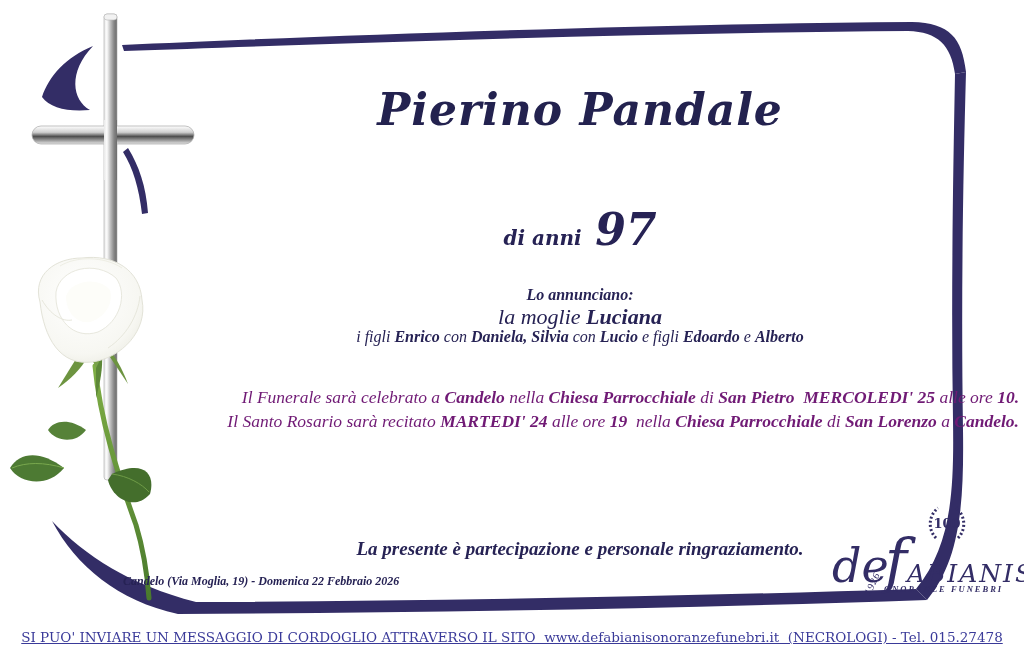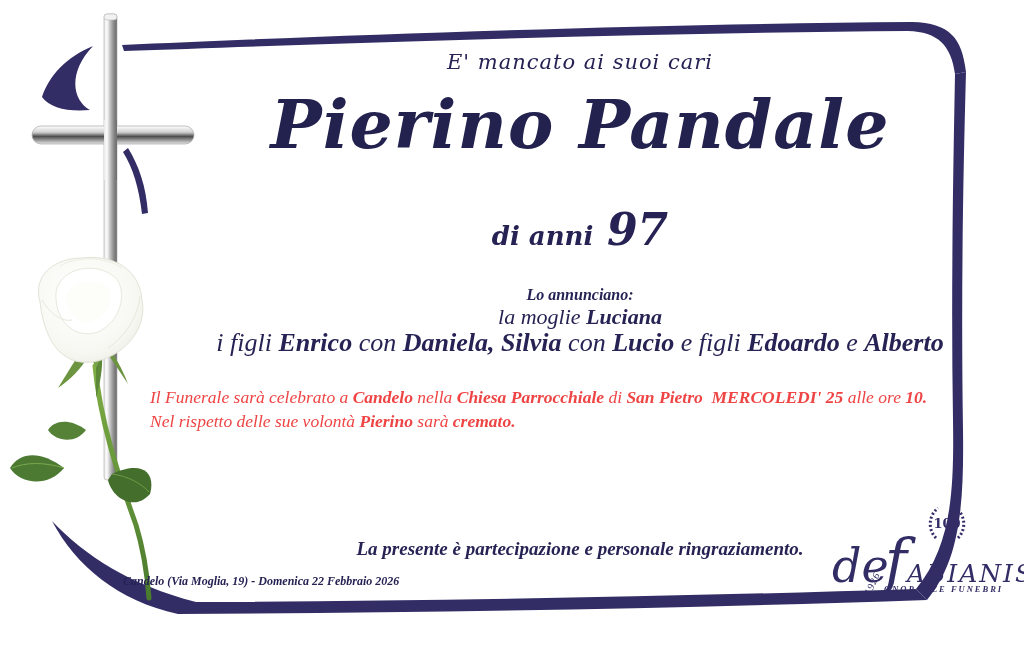--- a/index.html
+++ b/index.html
@@ -14,33 +14,33 @@
 
   .content { position:absolute; left:0; top:0; width:1024px; height:650px; z-index:3; }
 
   .centered { position:absolute; left:150px; width:860px; text-align:center; color:#262254; }
 
   .intro {
     top:50px; font-size:21px; font-style:italic; letter-spacing:1px;
     font-family:"DejaVu Serif", serif;
   }
   .deceased-name {
-    top:84px; font-size:68px; font-style:italic; font-weight:bold;
+    top:84px; font-size:44px; font-style:italic; font-weight:bold;
     font-family:"DejaVu Serif", serif; letter-spacing:1px; color:#23224f;
   }
   .age-line { top:204px; font-style:italic; font-weight:bold; font-family:"DejaVu Serif", serif; }
-  .age-prefix { font-size:26px; }
+  .age-prefix { font-size:20px; }
   .age-num { font-size:44px; margin-left:8px; }
 
   .announce-label { top:286px; font-size:16px; font-style:italic; font-weight:bold; }
   .family-line-1 { top:304px; font-size:22px; font-style:italic; }
-  .family-line-2 { top:328px; font-size:26px; font-style:italic; }
-
-  .details { position:absolute; left:150px; top:386px; width:860px; text-align:left;
-             color:#ef4444; font-style:italic; font-size:17.5px; line-height:23.5px; }
+  .family-line-2 { top:328px; font-size:16px; font-style:italic; }
+
+  .details { position:absolute; left:159px; top:386px; width:860px; text-align:right;
+             color:#701a75; font-style:italic; font-size:17.5px; line-height:23.5px; }
   .details .dline { white-space:pre-wrap; }
 
   .closing { top:538px; font-size:19px; font-style:italic; font-weight:bold; }
 
   .place-date { position:absolute; left:123px; top:574px; font-size:12px;
                 font-style:italic; font-weight:bold; color:#262254; }
 
   .b { font-weight:bold; }
 
   
@@ -151,50 +151,50 @@
       <path d="M66,296 C72,280 98,276 110,290 C114,304 104,318 90,322
                C76,324 66,312 66,296 Z" fill="#fdfdf9" stroke="#ececе2" stroke-width="0.8"></path>
       <path d="M42,300 C50,314 62,322 72,320" fill="none" stroke="#e7e7dc" stroke-width="1"></path>
       <path d="M140,296 C138,316 126,336 108,348" fill="none" stroke="#e7e7dc" stroke-width="1"></path>
       <path d="M60,266 C76,256 104,256 122,268" fill="none" stroke="#eeeee4" stroke-width="1"></path>
     </g>
   </svg>
 
   <div class="content">
 
-    <div class="centered intro">E' mancato ai suoi cari</div>
 
     <div class="centered deceased-name">Pierino Pandale</div>
 
     <div class="centered age-line">
       <span class="age-prefix">di anni</span>
       <span class="age-num">97</span>
     </div>
 
     <div class="centered announce-label">Lo annunciano:</div>
     <div class="centered family-line-1"><span>la moglie </span><span class="b">Luciana</span></div>
     <div class="centered family-line-2"><span>i figli </span><span class="b">Enrico</span><span> con </span><span class="b">Daniela, Silvia</span><span> con </span><span class="b">Lucio</span><span> e figli </span><span class="b">Edoardo</span><span> e </span><span class="b">Alberto</span></div>
 
     <div class="details">
       <div class="dline"><span>Il Funerale sarà celebrato a </span><span class="b">Candelo</span><span> nella </span><span class="b">Chiesa Parrocchiale</span><span> di </span><span class="b">San Pietro</span><span>  </span><span class="b">MERCOLEDI' 25</span><span> alle ore </span><span class="b">10.</span></div>
-      <div class="dline"><span>Nel rispetto delle sue volontà </span><span class="b">Pierino</span><span> sarà </span><span class="b">cremato.</span></div>
+      <div class="dline"><span>Il Santo Rosario sarà recitato </span><span class="b">MARTEDI' 24</span><span> alle ore </span><span class="b">19</span><span>  nella </span><span class="b">Chiesa Parrocchiale</span><span> di </span><span class="b">San Lorenzo</span><span> a </span><span class="b">Candelo.</span></div>
     </div>
 
     <div class="centered closing">La presente è partecipazione e personale ringraziamento.</div>
 
     <div class="place-date">Candelo (Via Moglia, 19) - Domenica 22 Febbraio 2026</div>
 
     <div class="logo">
       <div class="logo-script">
         <span class="logo-de">de</span><span class="logo-f">f</span><span class="logo-rest">ABIANIS</span>
       </div>
       <svg class="laurel" width="46" height="42" viewBox="0 0 46 42">
         <path d="M12,34 C4,26 4,12 14,4" fill="none" stroke="#332d66" stroke-width="3" stroke-dasharray="2,2.2"></path>
         <path d="M34,34 C42,26 42,12 32,4" fill="none" stroke="#332d66" stroke-width="3" stroke-dasharray="2,2.2"></path>
         <text x="23" y="24" text-anchor="middle" font-size="13" font-weight="bold" font-family="DejaVu Serif, serif" fill="#332d66">100</text>
       </svg>
       <span class="logo-year">1926</span>
       <div class="logo-tagline">ONORANZE FUNEBRI</div>
     </div>
 
+    <div class="footer-message">SI PUO' INVIARE UN MESSAGGIO DI CORDOGLIO ATTRAVERSO IL SITO  www.defabianisonoranzefunebri.it  (NECROLOGI) - Tel. 015.27478</div>
 
   </div>
 </div>
 
 </body></html>

